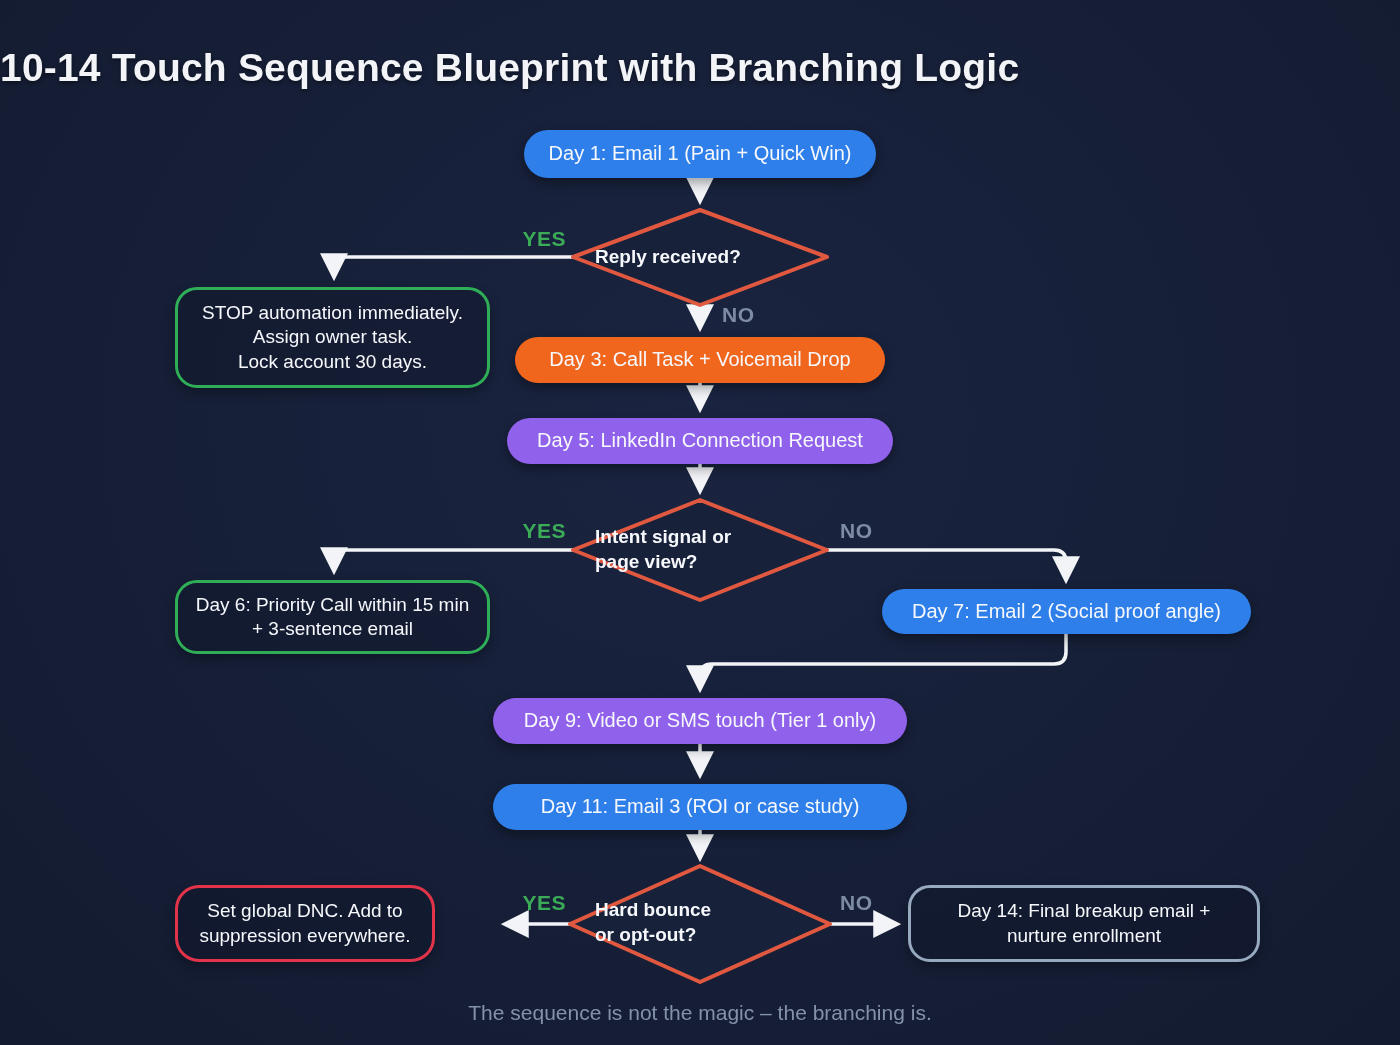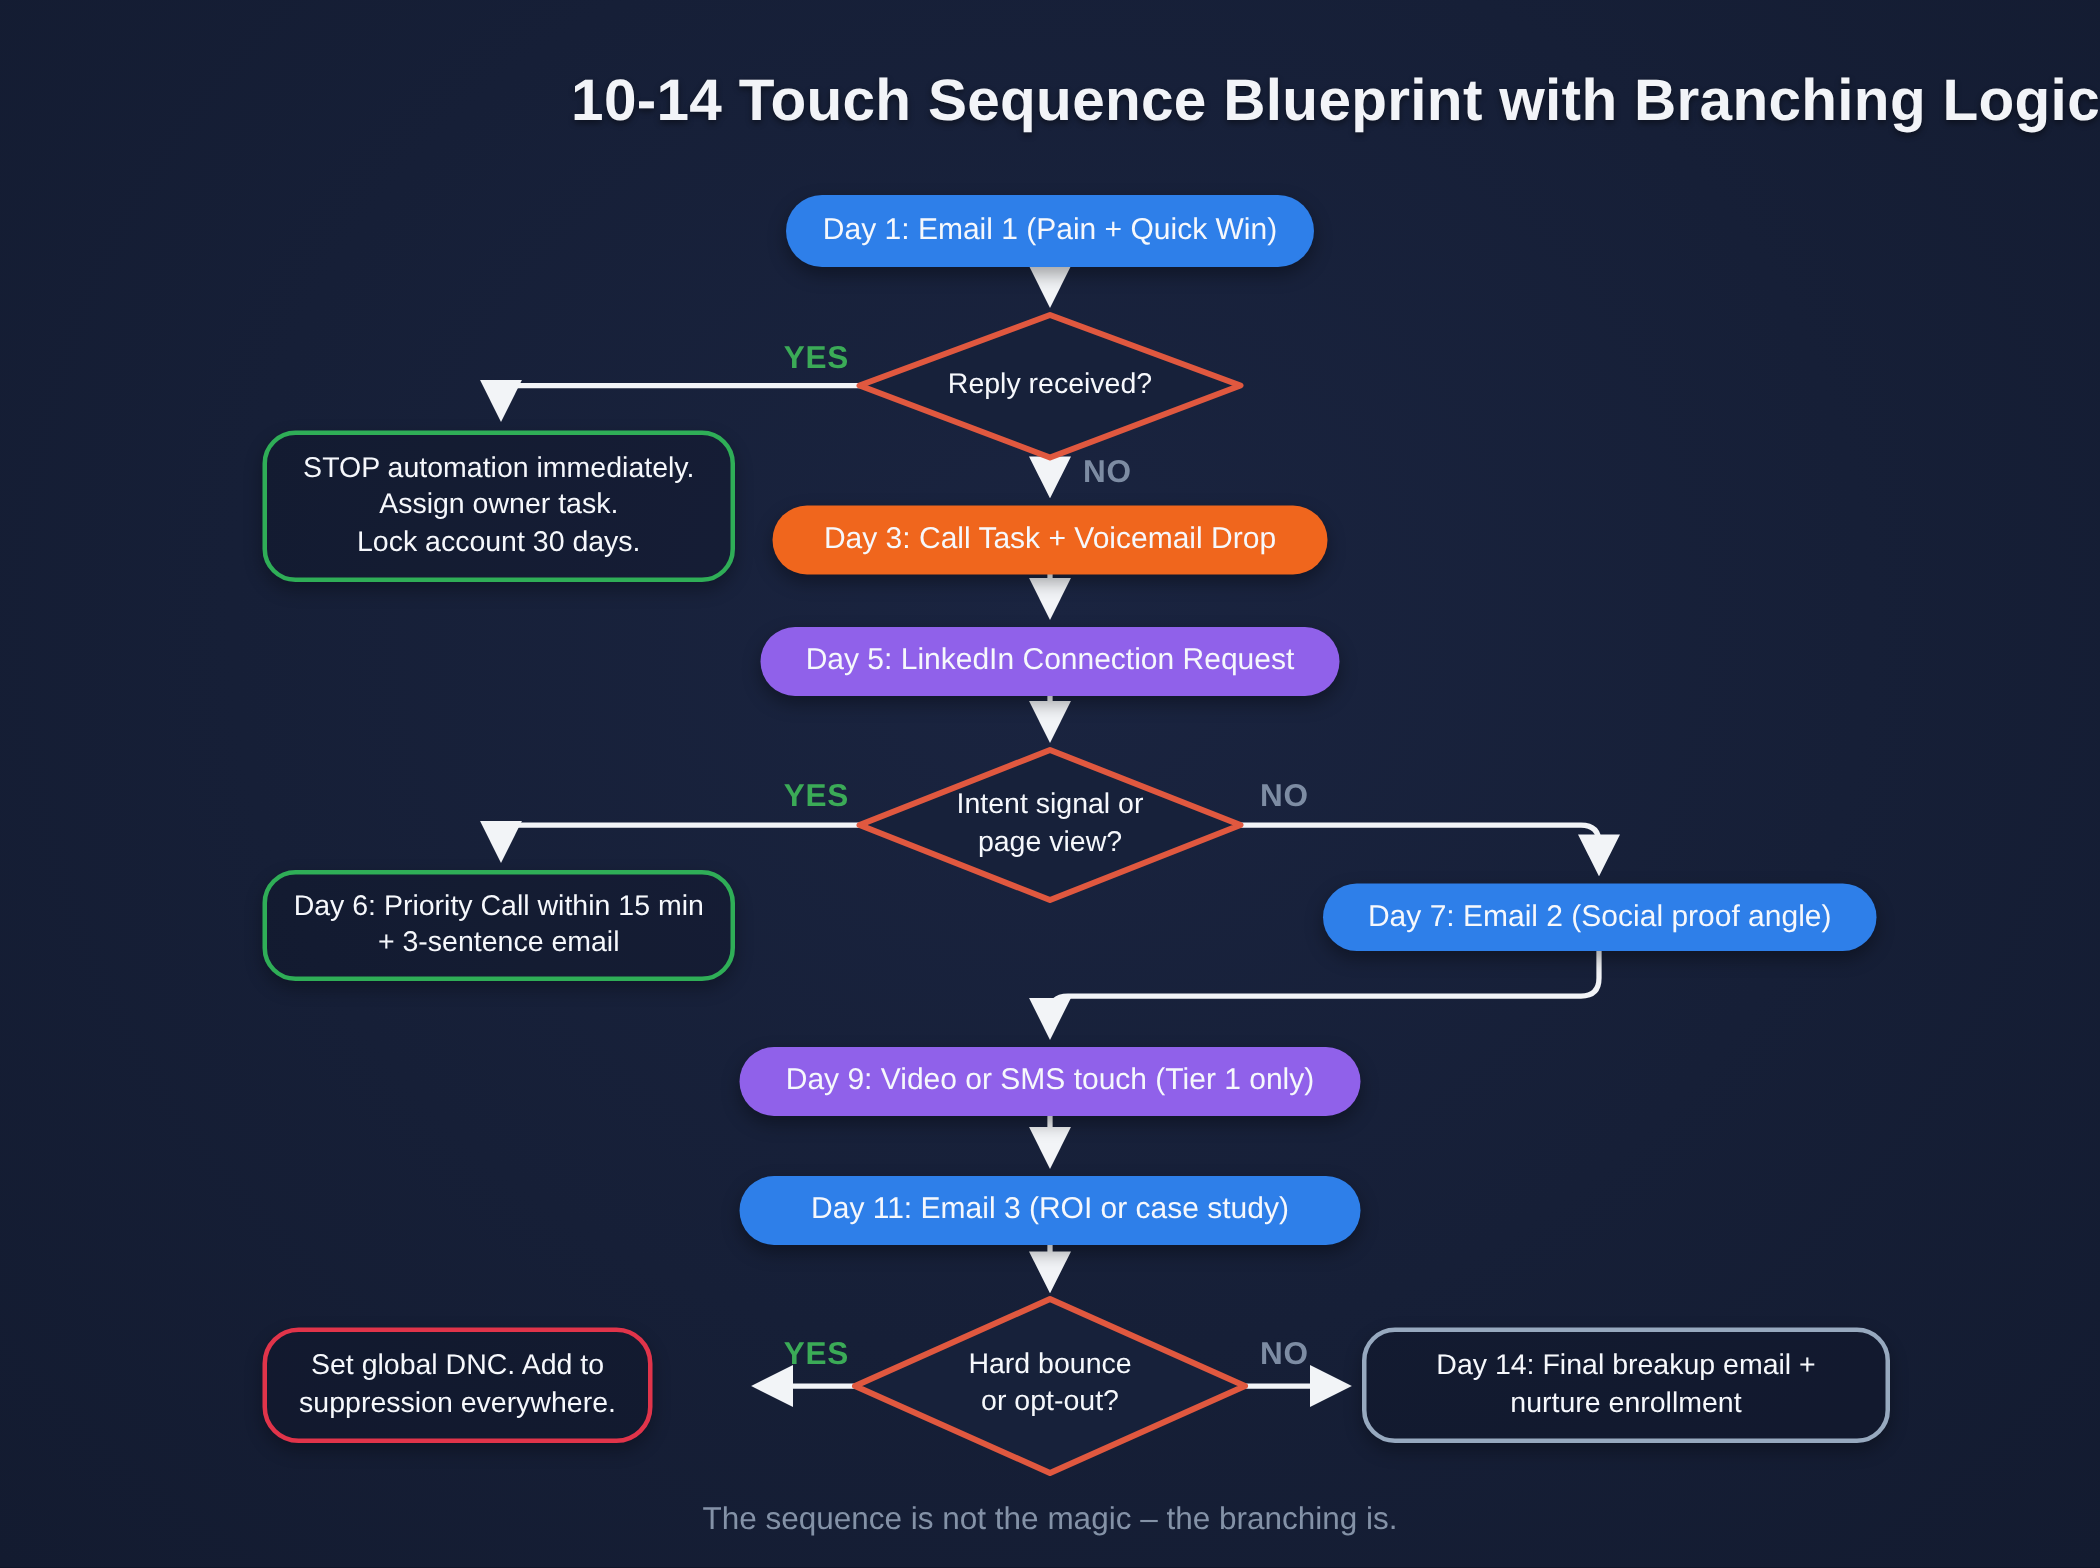--- a/index.html
+++ b/index.html
@@ -8,21 +8,21 @@
     width: 1400px;
     height: 1045px;
     background: radial-gradient(ellipse at 50% 40%, #1a2440 0%, #161f37 55%, #131b30 100%);
     font-family: "Liberation Sans", sans-serif;
     overflow: hidden;
     color: #f4f7fb;
   }
   .title {
     position: absolute;
     top: 46px; left: 0; width: 100%;
-    text-align: right;
+    text-align: left;
     font-size: 39px;
     font-weight: 800;
     color: #f2f4f8;
     letter-spacing: 0.2px;
     text-shadow: 0 2px 4px rgba(0,0,0,0.45);
   }
   svg.wires { position: absolute; inset: 0; }
   .node {
     position: absolute;
     display: flex;
@@ -47,25 +47,26 @@
     font-size: 19px;
     background: rgba(10, 17, 32, 0.25);
     box-shadow: 0 5px 12px rgba(0,0,0,0.3);
   }
   .border-green { border: 3.5px solid #2fae57; }
   .border-red   { border: 3.5px solid #e1344a; }
   .border-slate { border: 3px solid #97a9bf; }
   .diamond-text {
     position: absolute;
     width: 210px;
-    text-align: center;
+    text-align: left;
     font-size: 19px;
     color: #f6f8fc;
     white-space: pre-line;
     line-height: 1.3;
+    font-weight: bold;
   }
   .branch-label {
     position: absolute;
     font-size: 21px;
     font-weight: bold;
     letter-spacing: 0.5px;
   }
   .branch-yes { color: #3bab57; }
   .branch-no  { color: #7d8ca3; }
   .caption {

